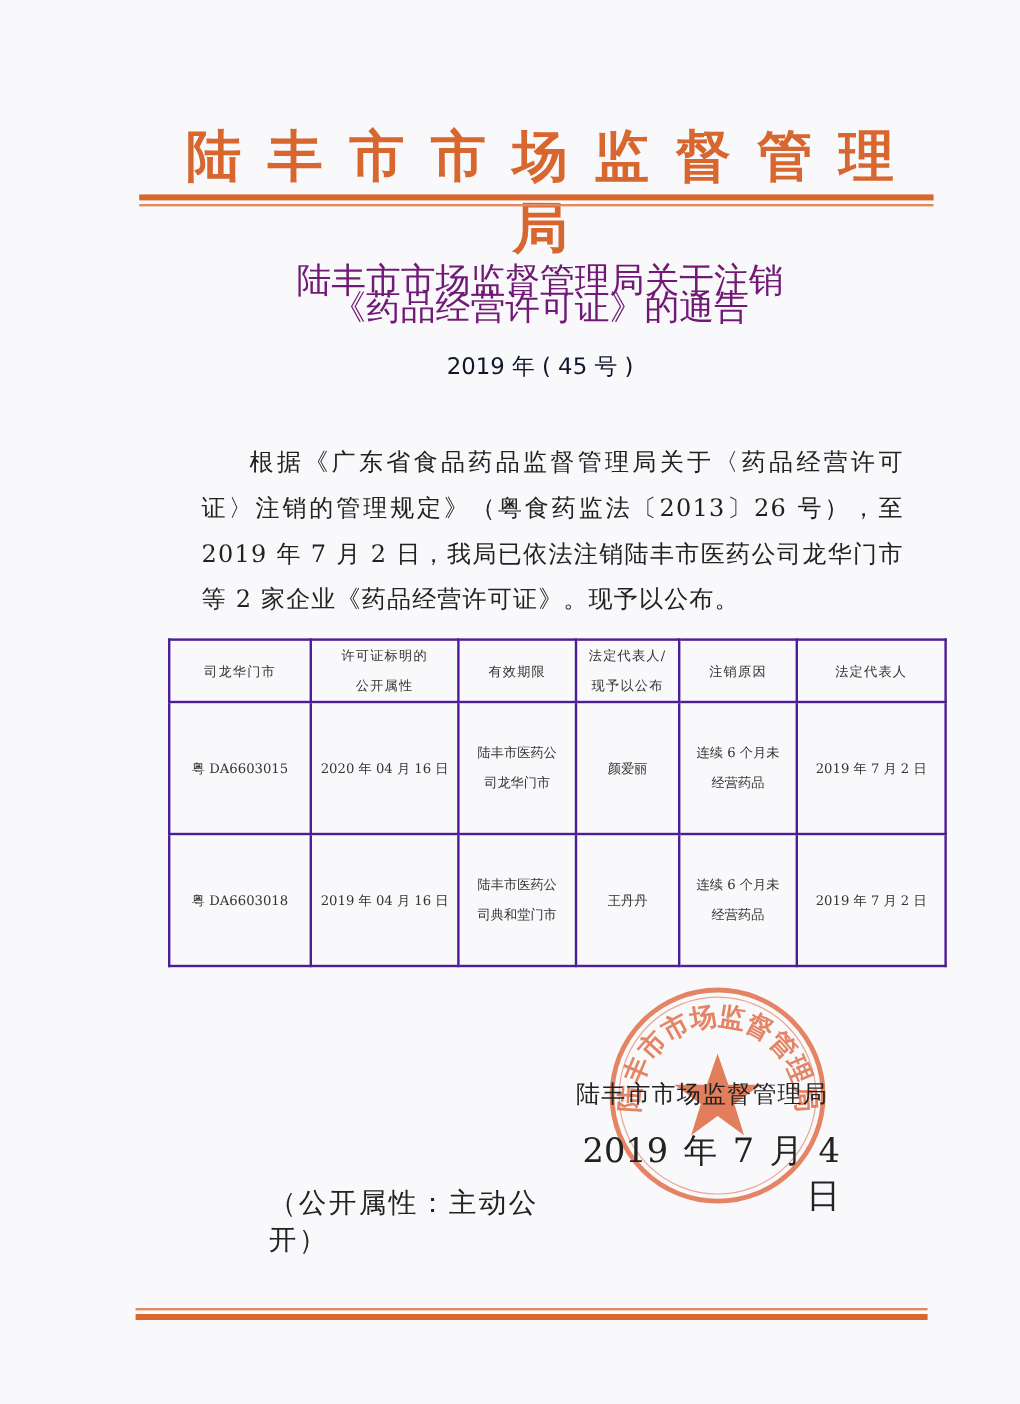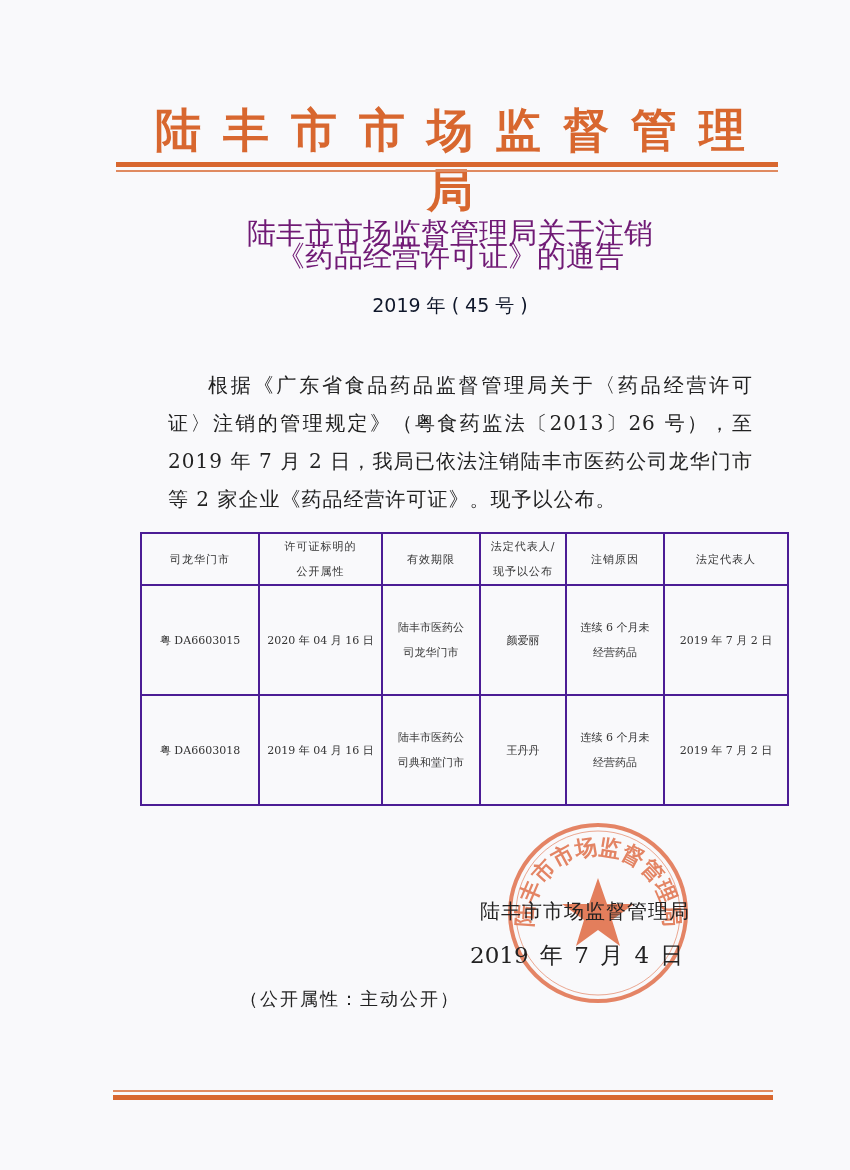--- a/index.html
+++ b/index.html
@@ -40,27 +40,27 @@
     table.lic th { height: 50px; letter-spacing: 1px; }
     table.lic td { height: 108px; }
     .seal {
       left: 505px; top: 820px; width: 186px; height: 186px;
     }
     .sign-org {
       left: 440px; top: 898px; width: 290px; text-align: center;
       font-size: 20px; letter-spacing: 1px; color: #222;
     }
     .sign-date {
-      left: 470px; top: 940px; width: 230px; text-align: left;
-      font-size: 23px; color: #222; word-spacing: 4px;
+      left: 470px; top: 940px; width: 230px; text-align: right;
+      font-size: 28px; color: #222; word-spacing: 4px;
     }
     .disclosure {
-      left: 240px; top: 987px; width: 260px;
+      left: 224px; top: 987px; width: 260px;
       font-family: Liberation Mono, monospace;
-      font-size: 18px; letter-spacing: 2px; color: #222;
+      font-size: 23px; letter-spacing: 2px; color: #222;
     }
   </style>
 </head>
 <body>
 
 <div class="abs letterhead">陆丰市市场监督管理局</div>
 <div class="abs rule-thick" style="left:116px; top:162px; width:662px;"></div>
 <div class="abs rule-thin" style="left:116px; top:170px; width:662px;"></div>
 
 <div class="abs title" style="top:214px;">陆丰市市场监督管理局关于注销</div>

